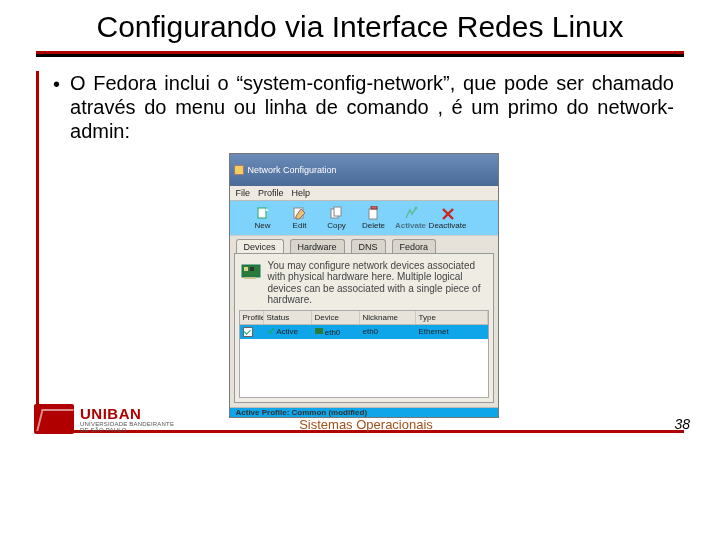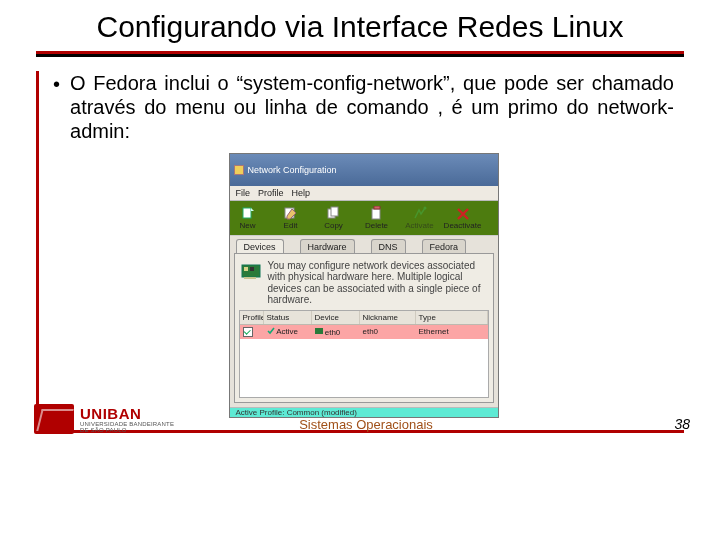--- a/index.html
+++ b/index.html
@@ -93,42 +93,42 @@
     display: flex;
     gap: 8px;
     padding: 2px 6px;
     border-bottom: 1px solid #bbb;
     background: #eeeae2;
   }
   .menubar span { font-size: 9px; }
 
   .toolbar {
     display: flex;
-    gap: 9px;
-    padding: 3px 1px;
+    gap: 3px;
+    padding: 3px 16px;
     border-bottom: 1px solid #ccc;
-    background: #4d7c0f;
+    background: #7dd3fc;
   }
   .tbtn {
     width: 34px;
     display: flex;
     flex-direction: column;
     align-items: center;
     gap: 1px;
     padding: 1px 0;
     border: 1px solid transparent;
   }
   .tbtn svg { width: 16px; height: 14px; }
   .tbtn .lbl { font-size: 8px; text-align: center; }
-  .tbtn.disabled { opacity: 0.55; }
+  .tbtn.disabled { opacity: 0.55; font-weight: bold; }
 
   .tabbar {
     display: flex;
     padding: 3px 4px 0 6px;
-    gap: 16px;
+    gap: 6px;
     background: #e6e2da;
   }
   .tab {
     font-size: 9px;
     padding: 2px 7px 1px 7px;
     border: 1px solid #999;
     border-bottom: none;
     background: #d9d5cc;
     border-radius: 3px 3px 0 0;
   }
@@ -165,21 +165,21 @@
     font-size: 8px;
     padding: 2px 3px;
     border-right: 1px solid #cfcabf;
     white-space: nowrap;
     overflow: hidden;
   }
   .trow {
     display: grid;
     grid-template-columns: 24px 48px 48px 56px 1fr;
     align-items: center;
-    background: #fca5a5;
+    background: #0ea5e9;
   }
   .trow .td {
     font-size: 8px;
     padding: 2px 3px;
     white-space: nowrap;
     overflow: hidden;
   }
   .trow .chk {
     width: 10px; height: 10px;
     border: 1px solid #666;
@@ -192,22 +192,23 @@
     width: 5px; height: 3px;
     border-left: 1.5px solid #1a5; border-bottom: 1.5px solid #1a5;
     transform: rotate(-45deg) translate(0,-1px);
   }
   .tblank { height: 58px; background: #fff; }
 
   .statusbar {
     font-size: 8px;
     padding: 0 6px;
     border-top: 1px solid #bbb;
-    background: #5eead4;
+    background: #0ea5e9;
     color: #333;
+    font-weight: bold;
   }
 
   .footer {
     position: absolute;
     bottom: 18px;
     left: 0; right: 0;
     display: flex;
     align-items: flex-end;
     justify-content: space-between;
     padding: 0 30px 0 34px;

